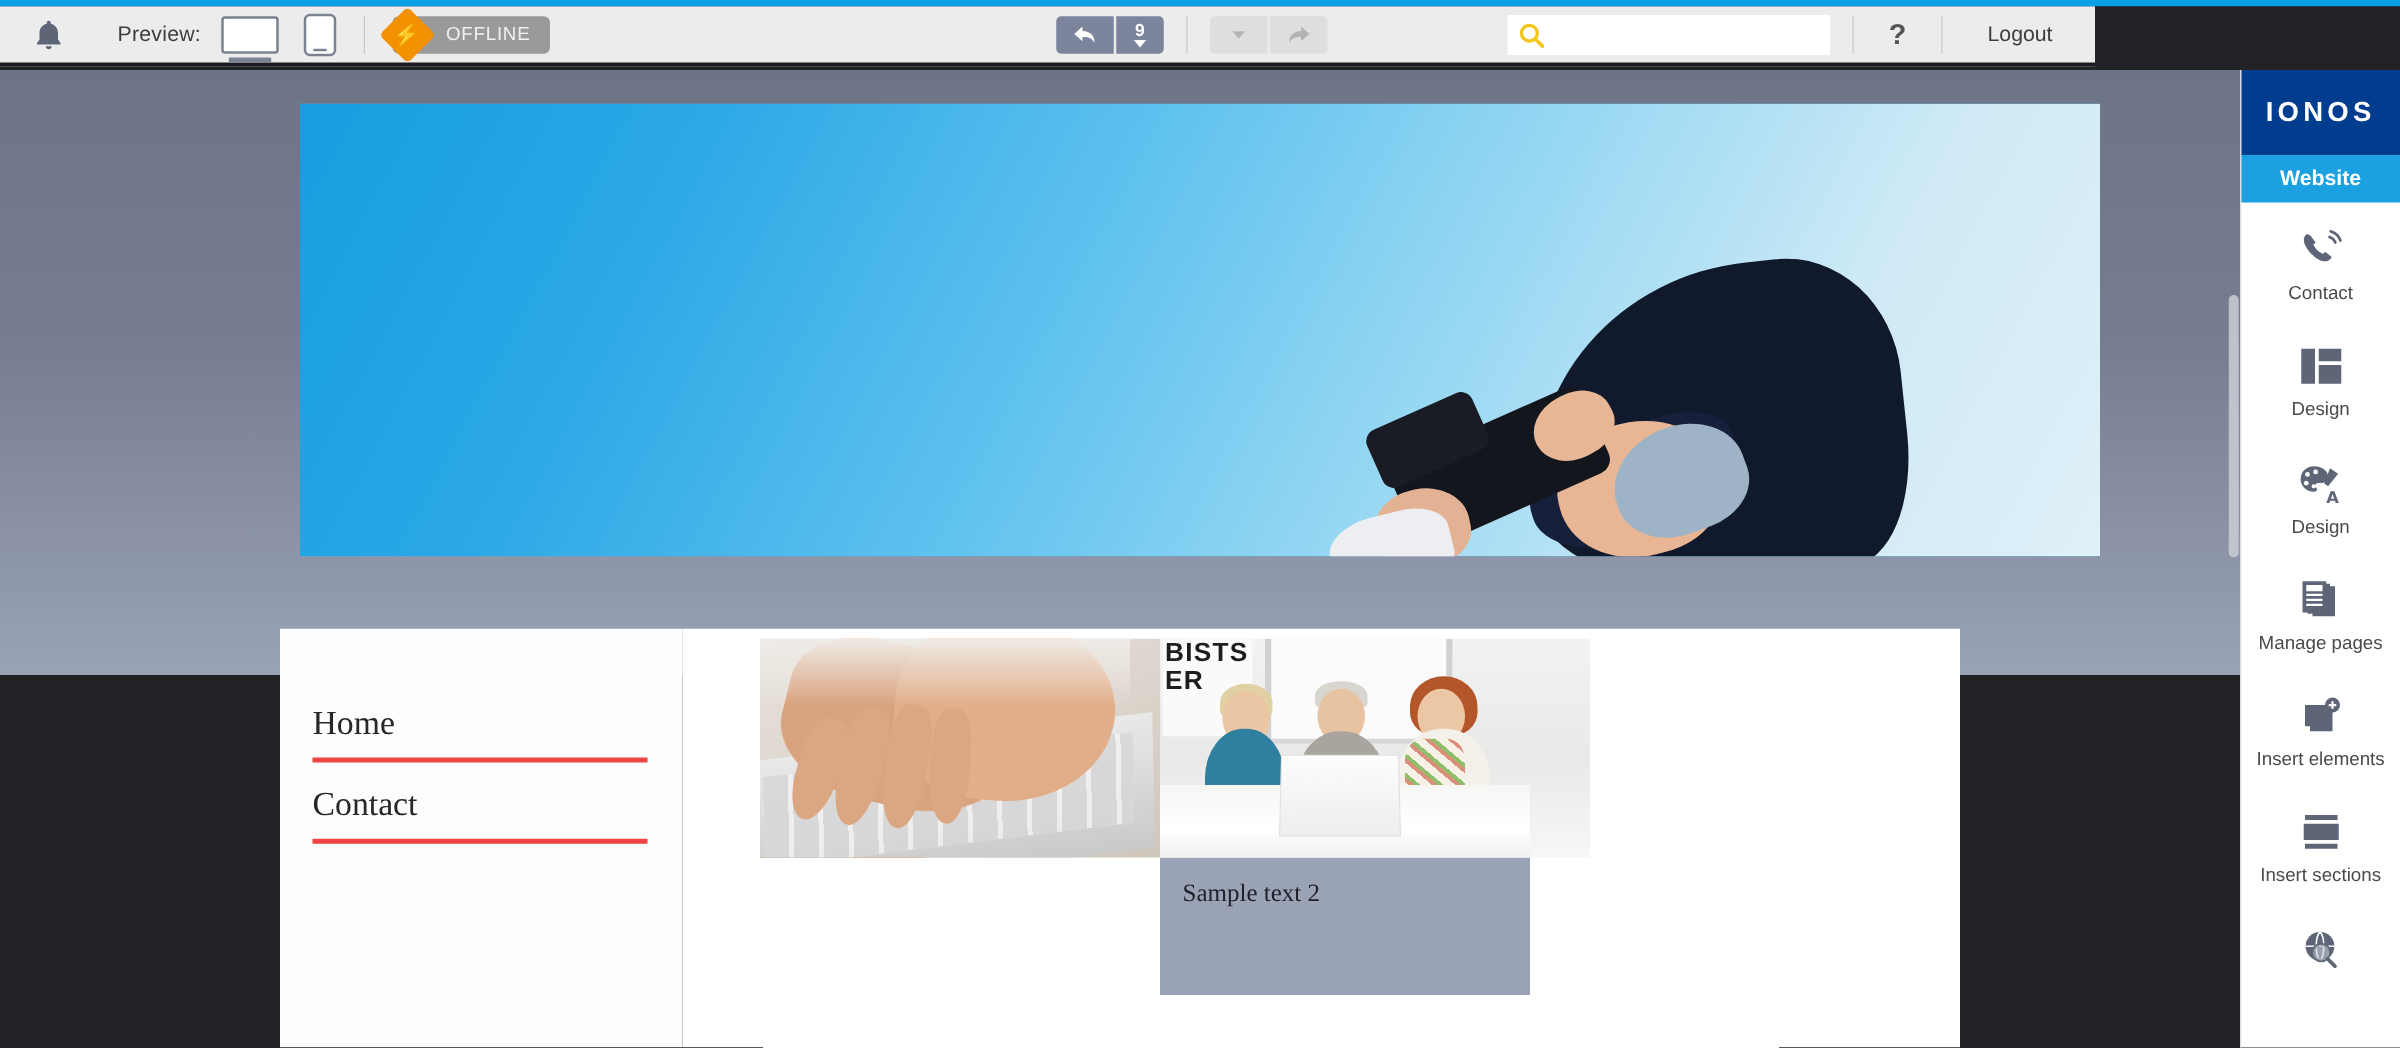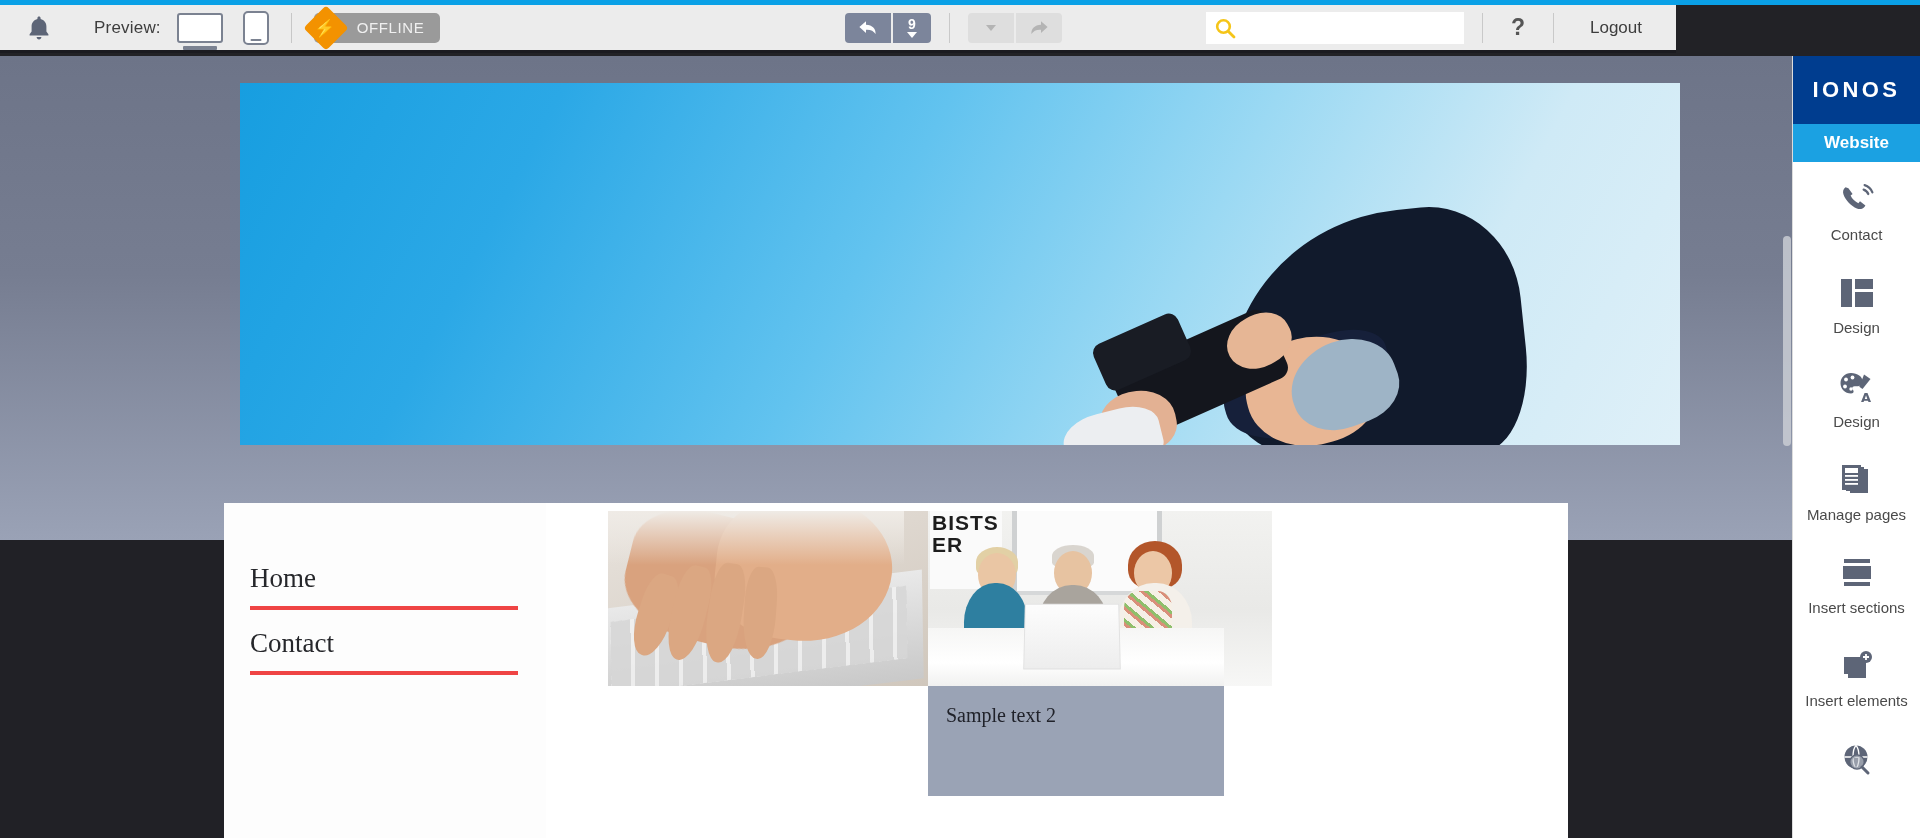--- a/index.html
+++ b/index.html
@@ -805,38 +805,38 @@
         <rect x="7" y="16" width="13" height="1.8" fill="#ffffff"></rect>
         <rect x="7" y="20" width="13" height="1.8" fill="#ffffff"></rect>
       </svg>
     </div>
     <div class="lbl">Manage pages</div>
   </div>
 
   <div class="sb-item">
     <div class="ic">
       <svg width="38" height="34" viewBox="0 0 38 34">
-        <rect x="6" y="3" width="26" height="4" fill="#5d6577"></rect>
-        <rect x="5" y="10" width="28" height="13" fill="#5d6577"></rect>
-        <rect x="6" y="26" width="26" height="4" fill="#5d6577"></rect>
-      </svg>
-    </div>
-    <div class="lbl">Insert sections</div>
-  </div>
-
-  <div class="sb-item">
-    <div class="ic">
-      <svg width="38" height="34" viewBox="0 0 38 34">
         <rect x="10" y="12" width="18" height="17" fill="#5d6577"></rect>
         <rect x="6" y="8" width="18" height="17" fill="#5d6577"></rect>
         <circle cx="28" cy="8" r="6" fill="#5d6577"></circle>
         <path d="M25 8h6M28 5v6" stroke="#ffffff" stroke-width="1.8"></path>
       </svg>
     </div>
     <div class="lbl">Insert elements</div>
+  </div>
+
+  <div class="sb-item">
+    <div class="ic">
+      <svg width="38" height="34" viewBox="0 0 38 34">
+        <rect x="6" y="3" width="26" height="4" fill="#5d6577"></rect>
+        <rect x="5" y="10" width="28" height="13" fill="#5d6577"></rect>
+        <rect x="6" y="26" width="26" height="4" fill="#5d6577"></rect>
+      </svg>
+    </div>
+    <div class="lbl">Insert sections</div>
   </div>
 
   <div class="sb-item">
     <div class="ic">
       <svg width="38" height="34" viewBox="0 0 38 34">
         <circle cx="18" cy="14" r="11.5" fill="#5d6577"></circle>
         <path d="M6.5 14h23M18 2.5c4 4 4 19 0 23M18 2.5c-4 4-4 19 0 23" stroke="#ffffff" stroke-width="1.3" fill="none"></path>
         <circle cx="19" cy="19" r="6.5" fill="none" stroke="#5d6577" stroke-width="2.6"></circle>
         <circle cx="19" cy="19" r="6.5" fill="#c9cdd6" opacity=".55"></circle>
         <line x1="24" y1="24" x2="30" y2="30" stroke="#5d6577" stroke-width="3" stroke-linecap="round"></line>

